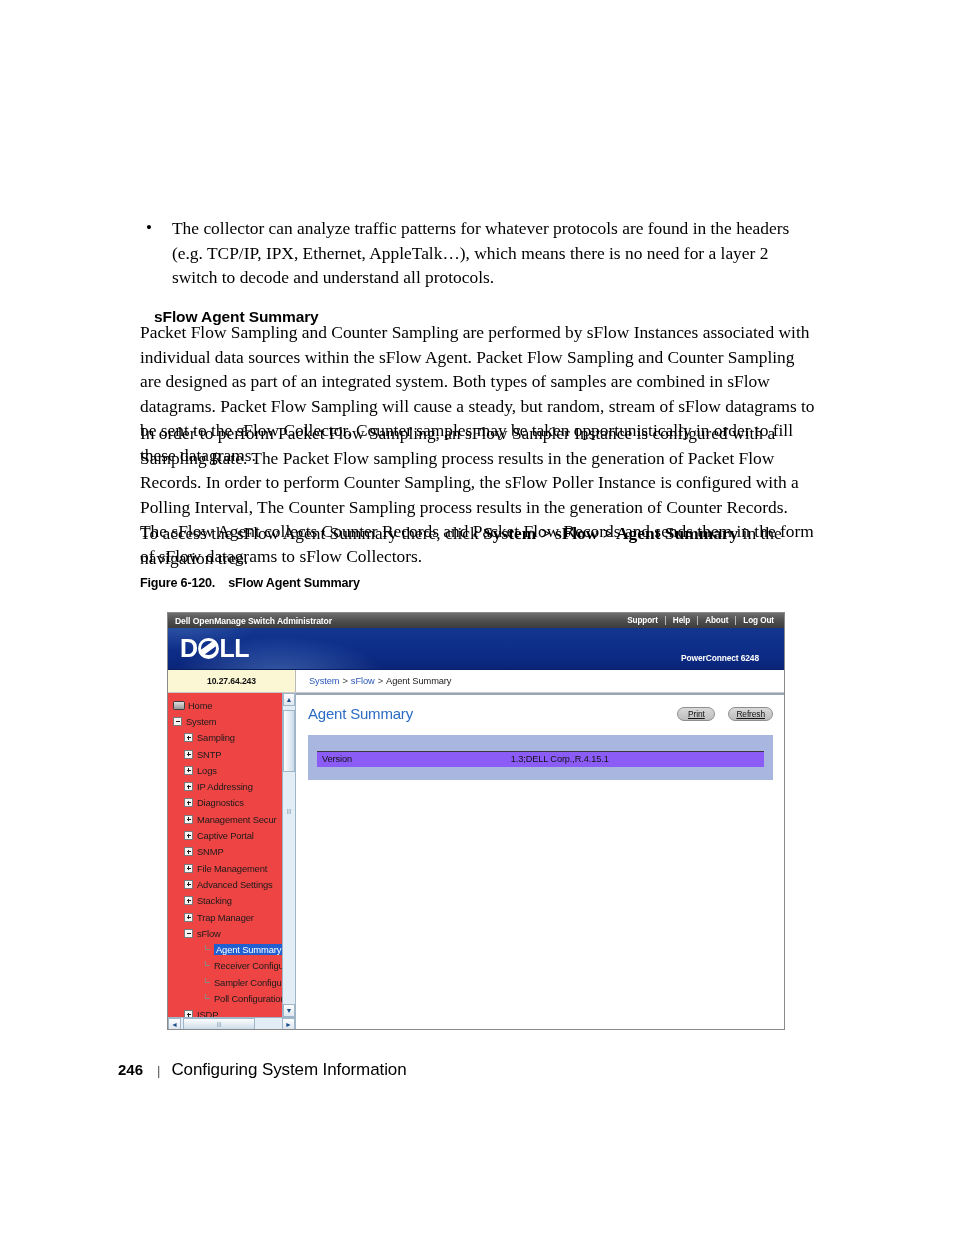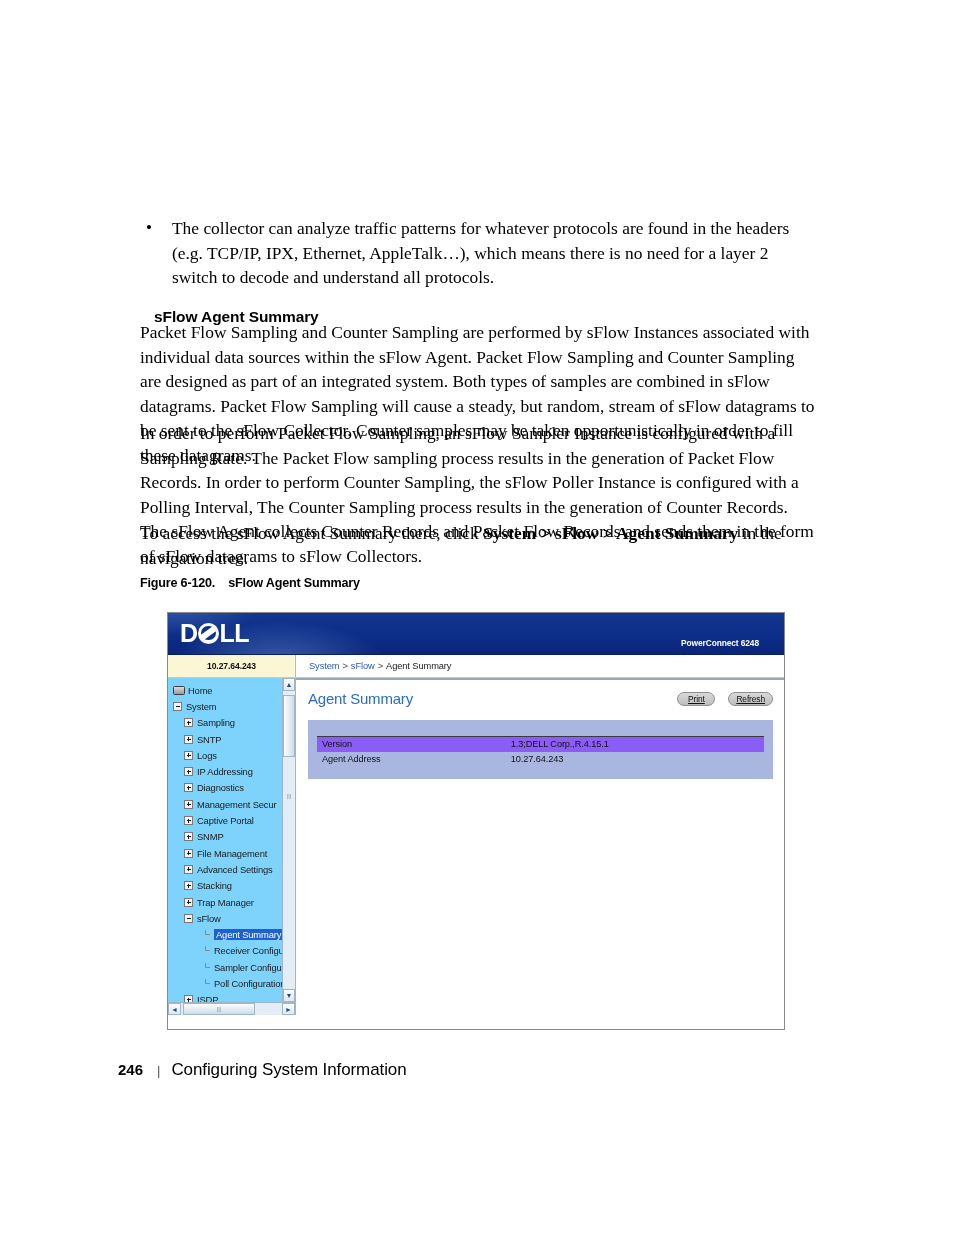--- a/index.html
+++ b/index.html
@@ -264,21 +264,21 @@
 
   
   .app-body {
     display: flex;
     height: calc(100% - 79px);
   }
 
   .tree-pane {
     width: 128px;
     flex: 0 0 128px;
-    background: #7dd3fc;
+    background: #ef4444;
     border-right: 1px solid #9fb6c9;
     box-sizing: border-box;
     display: flex;
     flex-direction: column;
     position: relative;
   }
   .tree-inner {
     flex: 1 1 auto;
     display: flex;
     overflow: hidden;
@@ -546,20 +546,32 @@
   <div class="para para-2">In order to perform Packet Flow Sampling, an sFlow Sampler Instance is configured with a Sampling Rate. The Packet Flow sampling process results in the generation of Packet Flow Records. In order to perform Counter Sampling, the sFlow Poller Instance is configured with a Polling Interval, The Counter Sampling process results in the generation of Counter Records. The sFlow Agent collects Counter Records and Packet Flow Records and sends them in the form of sFlow datagrams to sFlow Collectors.</div>
 
   <div class="para para-3">
     <span>To access the sFlow Agent Summary there, click </span><b>System</b><b> &gt; </b><b>sFlow</b><b> &gt; </b><b>Agent Summary</b><span> in the navigation tree.</span>
   </div>
 
   <div class="fig-caption">Figure 6-120.    sFlow Agent Summary</div>
 
   <div class="screenshot">
 
+    <div class="app-titlebar">
+      <div class="app-title">Dell OpenManage Switch Administrator</div>
+      <div class="app-links">
+        <div class="app-link">Support</div>
+        <div class="app-link-divider"></div>
+        <div class="app-link">Help</div>
+        <div class="app-link-divider"></div>
+        <div class="app-link">About</div>
+        <div class="app-link-divider"></div>
+        <div class="app-link">Log Out</div>
+      </div>
+    </div>
 
     <div class="brand-band">
       <div class="dell-logo">
         <span class="lt">D</span>
         <span class="dell-e"></span>
         <span class="lt">LL</span>
       </div>
       <div class="product-name">PowerConnect 6248</div>
     </div>
 
@@ -693,24 +705,20 @@
           </div>
         </div>
 
         <div class="summary-card">
           <table class="summary-table">
             <tbody id="summary-body">
                 <tr class="alt">
                   <td class="cell-label">Version</td>
                   <td class="cell-value">1.3;DELL Corp.,R.4.15.1</td>
                 </tr>
-                <tr>
-                  <td class="cell-label">Agent Address</td>
-                  <td class="cell-value">10.27.64.243</td>
-                </tr>
               </tbody>
           </table>
         </div>
       </div>
 
     </div>
   </div>
 
   <div class="footer">
     <div class="footer-page">246</div>

